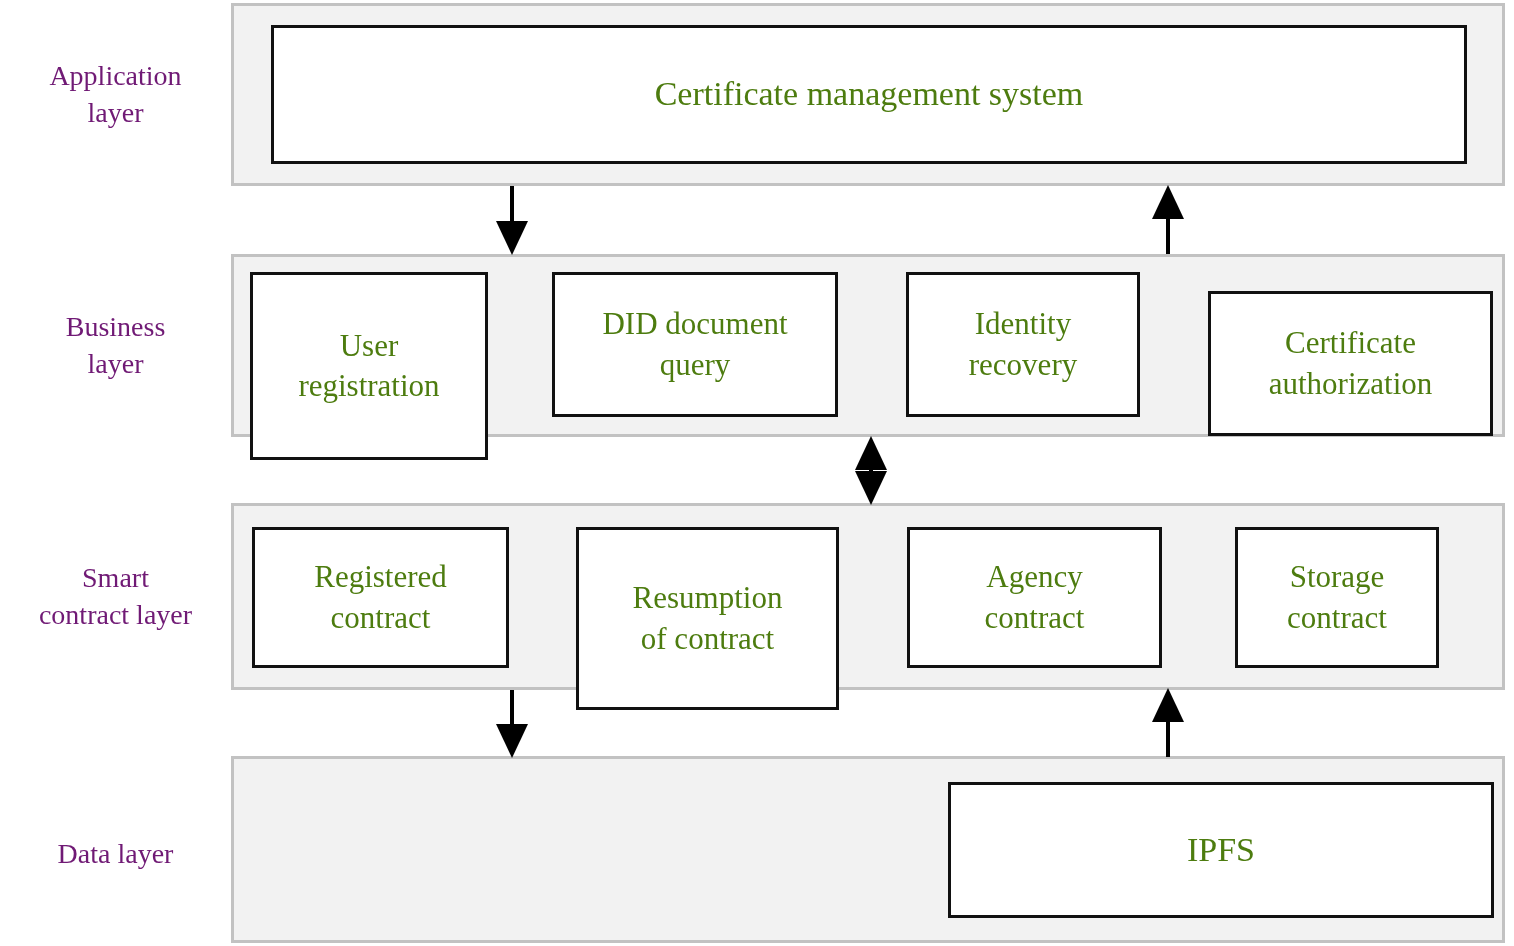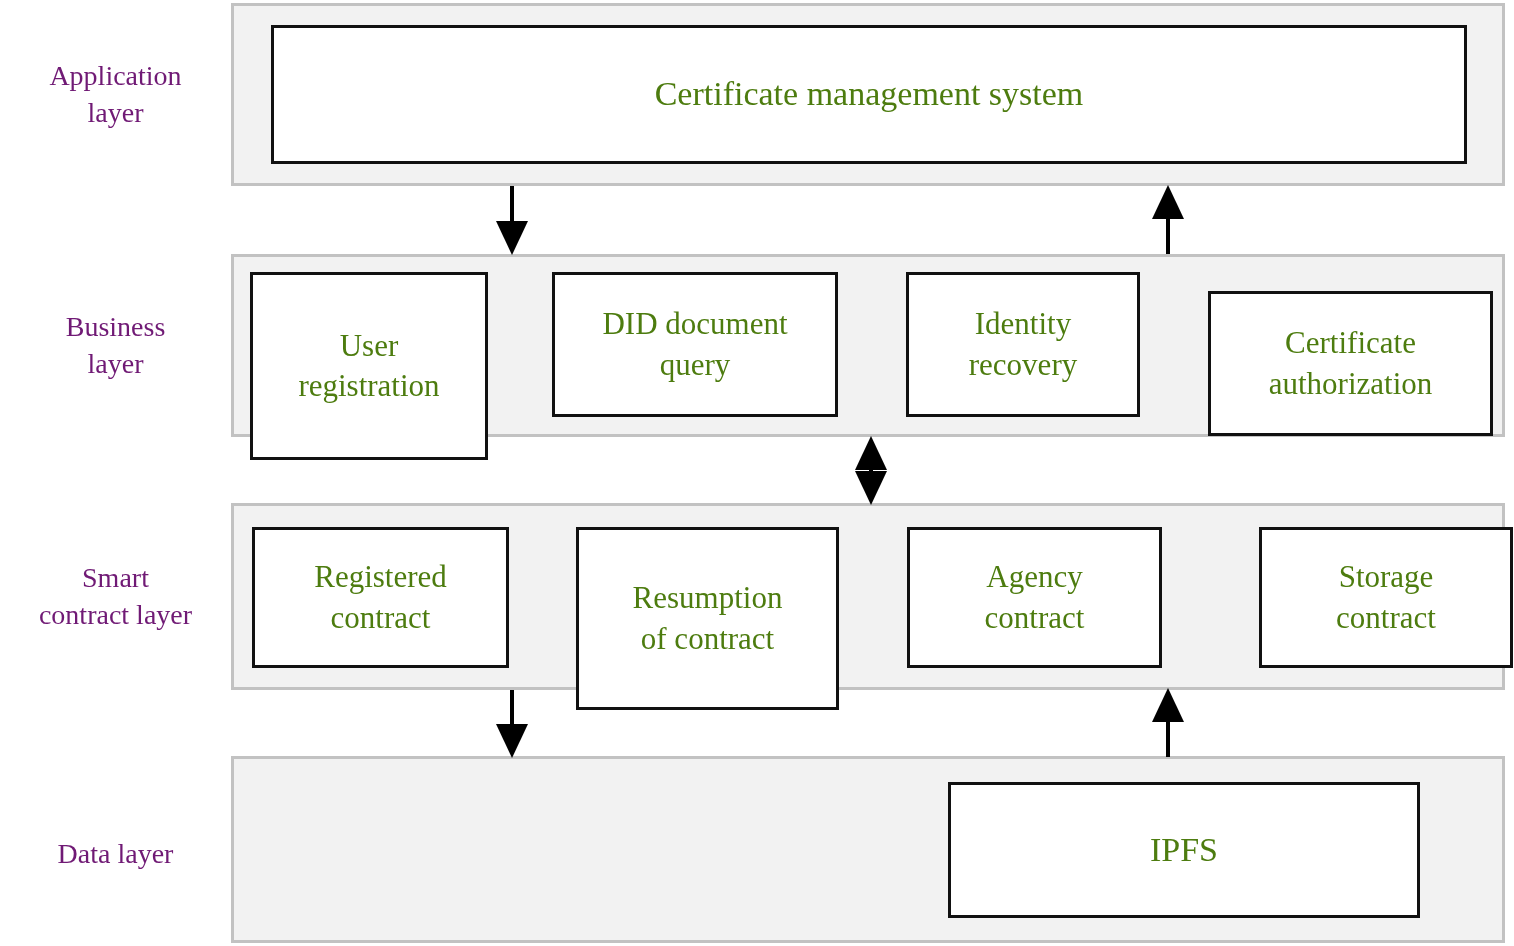--- a/index.html
+++ b/index.html
@@ -109,27 +109,27 @@
 
   <div class="node" style="left:252px; top:527px; width:257px; height:141px;">Registered
 contract</div>
 
   <div class="node" style="left:576px; top:527px; width:263px; height:183px;">Resumption
 of contract</div>
 
   <div class="node" style="left:907px; top:527px; width:255px; height:141px;">Agency
 contract</div>
 
-  <div class="node" style="left:1235px; top:527px; width:254px; height:141px;margin-left:24px;">Storage
+  <div class="node" style="left:1235px; top:527px; width:204px; height:141px;">Storage
 contract</div>
 
   <div class="panel" style="left:231px; top:756px; width:1274px; height:187px;"></div>
 
 
-  <div class="node big" style="left:948px; top:782px; width:472px; height:136px;">IPFS</div>
+  <div class="node big" style="left:948px; top:782px; width:546px; height:136px;">IPFS</div>
 
   <svg id="arrow-layer" viewBox="0 0 1514 946">
 
     <g>
       <line x1="512" y1="186" x2="512" y2="241" stroke="#000000" stroke-width="4"></line>
       <polygon points="512,255 496,221 528,221" fill="#000000"></polygon>
     </g>
 
     <g>
       <line x1="1168" y1="254" x2="1168" y2="199" stroke="#000000" stroke-width="4"></line>

